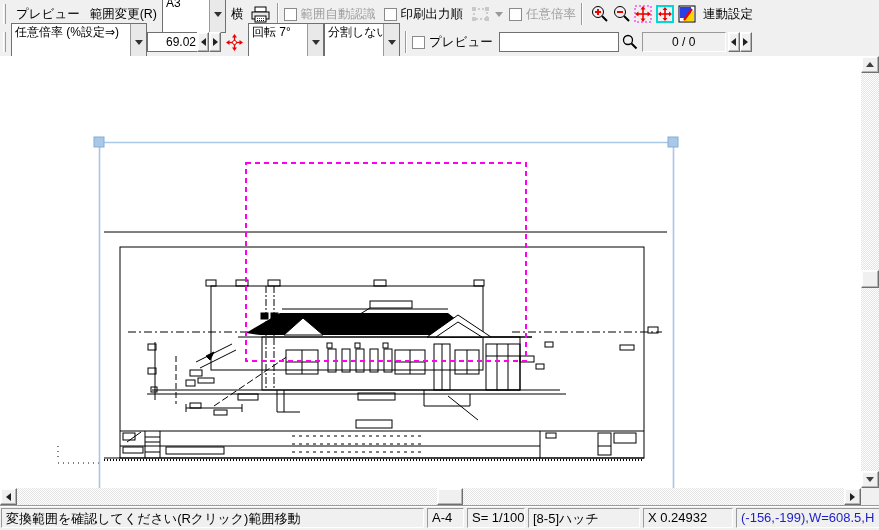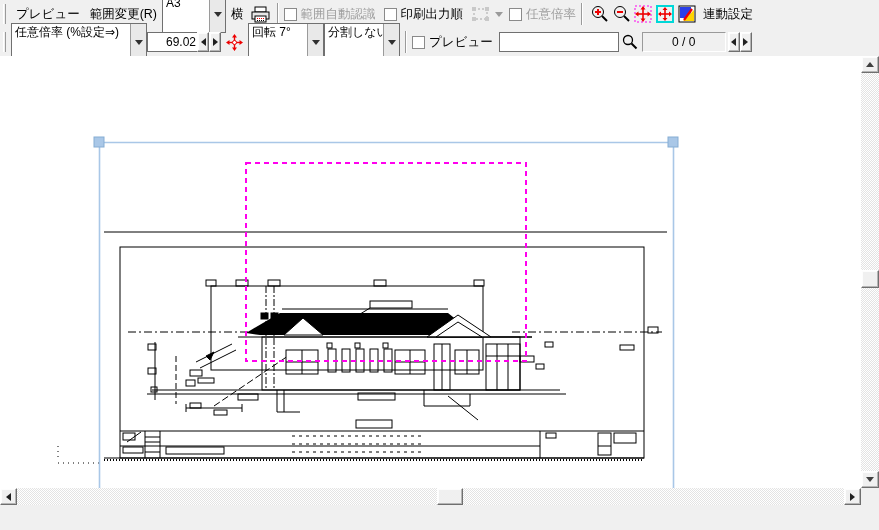--- a/index.html
+++ b/index.html
@@ -358,13 +358,21 @@
     <div class="hbtn btn3d" style="left:0">
         <i class="tri-l"></i>
       </div>
     <div class="hthumb btn3d"></div>
     <div class="hbtn btn3d" style="right:0">
         <i class="tri-r"></i>
       </div>
   </div>
   <div class="corner"></div>
 
+  <div class="status">
+    <div class="sbox smsg">変換範囲を確認してください(Rクリック)範囲移動</div>
+    <div class="sbox" style="width:37px">A-4</div>
+    <div class="sbox" style="width:58px">S= 1/100</div>
+    <div class="sbox" style="width:112px">[8-5]ハッチ</div>
+    <div class="sbox" style="width:90px">X  0.24932</div>
+    <div class="sbox sblue" style="width:146px">(-156,-199),W=608.5,H</div>
+  </div>
 </div>
 
 </body></html>

